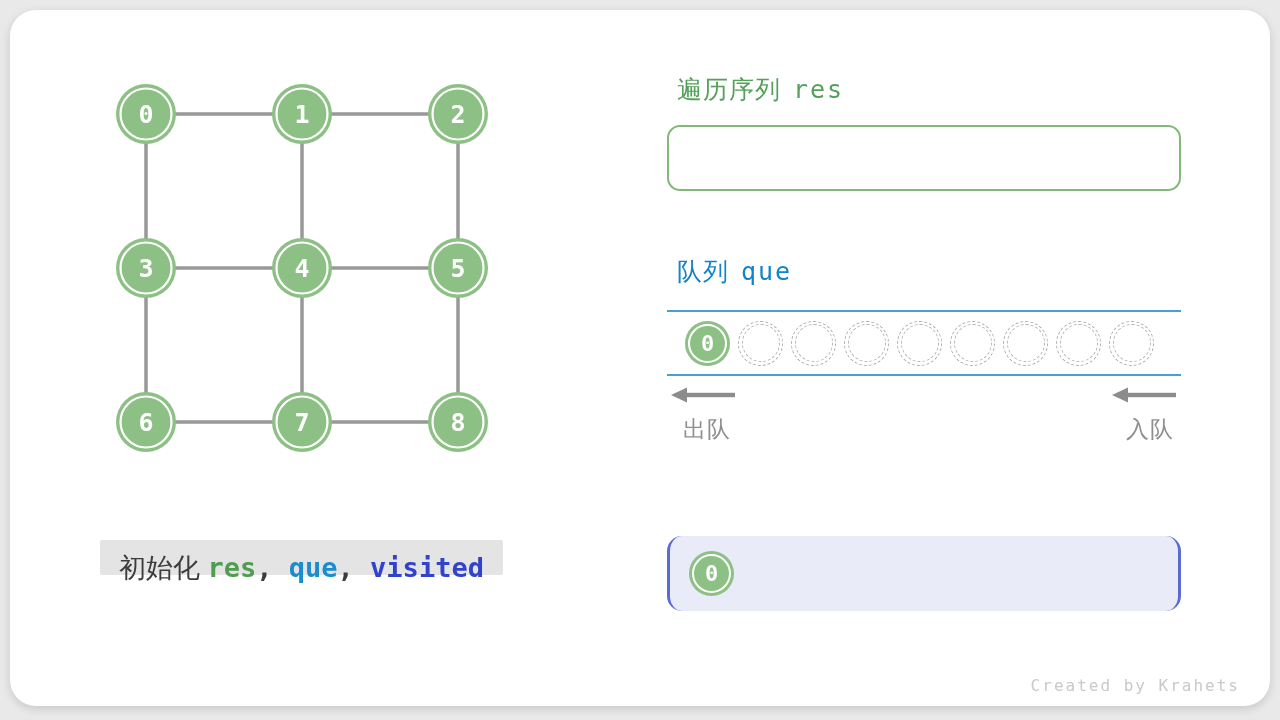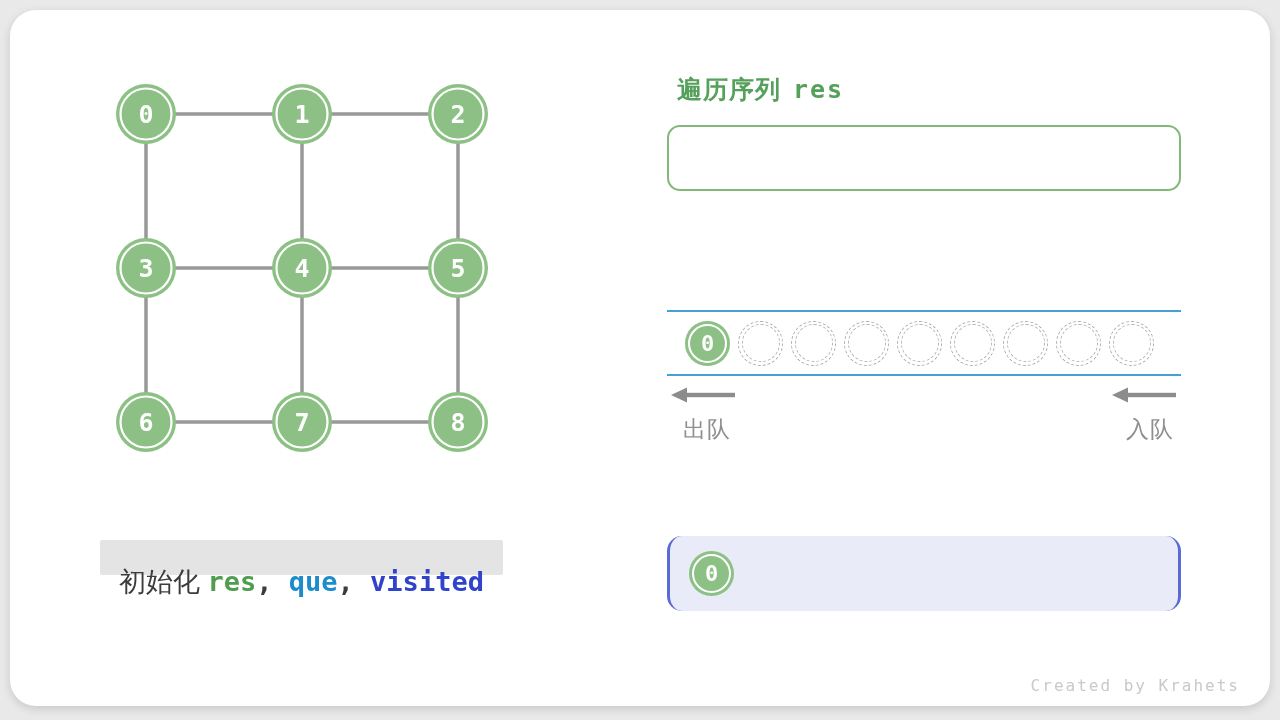--- a/index.html
+++ b/index.html
@@ -16,26 +16,26 @@
   *{margin:0;padding:0;box-sizing:border-box;}
   html,body{width:1280px;height:720px;}
   body{font-family:"Liberation Sans",sans-serif;background:var(--bg);}
   .stage{position:relative;width:1280px;height:720px;background:var(--bg);overflow:hidden;}
   .card{position:absolute;left:10px;top:10px;width:1260px;height:696px;background:var(--card);
         border-radius:26px;box-shadow:0 3px 10px rgba(0,0,0,0.14);}
   
   .graph-svg{position:absolute;left:80px;top:48px;width:440px;height:440px;}
   
   .caption{position:absolute;left:100px;top:540px;height:35px;line-height:51px;
-           padding:16px 19px;background:var(--caption_bg);border-radius:2px;
+           padding:2px 19px;background:var(--caption_bg);border-radius:2px;
            font-size:27px;color:var(--caption_text);white-space:nowrap;}
   .caption .code{font-family:"DejaVu Sans Mono","Liberation Mono",monospace;font-weight:bold;}
   .cap-green{color:var(--code_green);} .cap-blue{color:var(--code_blue);} .cap-indigo{color:var(--code_indigo);}
   
-  .sec-title{position:absolute;left:677px;font-size:25px;font-weight:bold;white-space:nowrap;}
+  .sec-title{position:absolute;left:677px;font-size:25px;font-weight:normal;white-space:nowrap;}
   .sec-title .zh{letter-spacing:1px;margin-right:12px;}
   .sec-title .code{font-family:"DejaVu Sans Mono","Liberation Mono",monospace;letter-spacing:2px;}
   .t-res{top:73px;color:var(--green_dark);}
   .t-que{top:255px;color:var(--blue_title);}
   .t-visited{top:484px;color:var(--indigo_title);}
   
   .res-box{position:absolute;left:667px;top:125px;width:514px;height:66px;
            border:2px solid var(--green_border);border-radius:13px;background:var(--card);
            display:flex;align-items:center;padding-left:18px;gap:8px;}
   
@@ -129,20 +129,23 @@
       </g>
     </svg>
 
   <div class="caption" id="caption"><span class="">初始化 </span><span class="code cap-green">res</span><span class="code">, </span><span class="code cap-blue">que</span><span class="code">, </span><span class="code cap-indigo">visited</span></div>
 
   <div class="sec-title t-res">
     <span class="zh">遍历序列</span><span class="code">res</span>
   </div>
   <div class="res-box" id="res-box"></div>
 
+  <div class="sec-title t-que">
+    <span class="zh">队列</span><span class="code">que</span>
+  </div>
   <div class="que-band" id="que-band">
       <div class="cell cell-filled">0</div>
       <div class="cell cell-empty"></div>
       <div class="cell cell-empty"></div>
       <div class="cell cell-empty"></div>
       <div class="cell cell-empty"></div>
       <div class="cell cell-empty"></div>
       <div class="cell cell-empty"></div>
       <div class="cell cell-empty"></div>
       <div class="cell cell-empty"></div>

